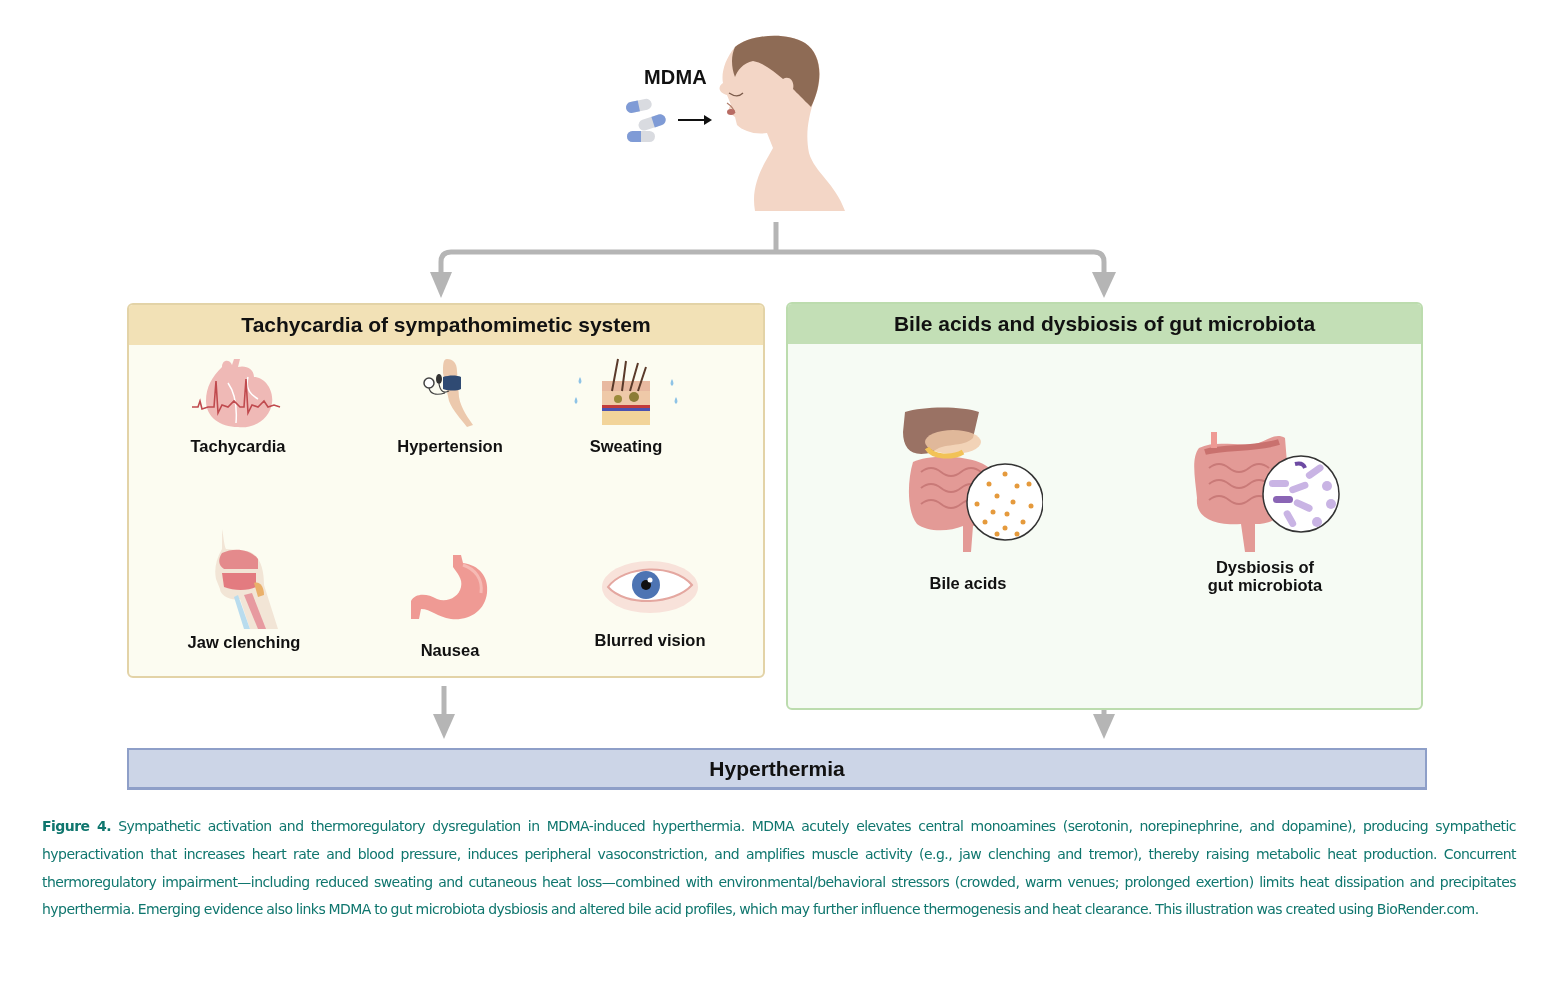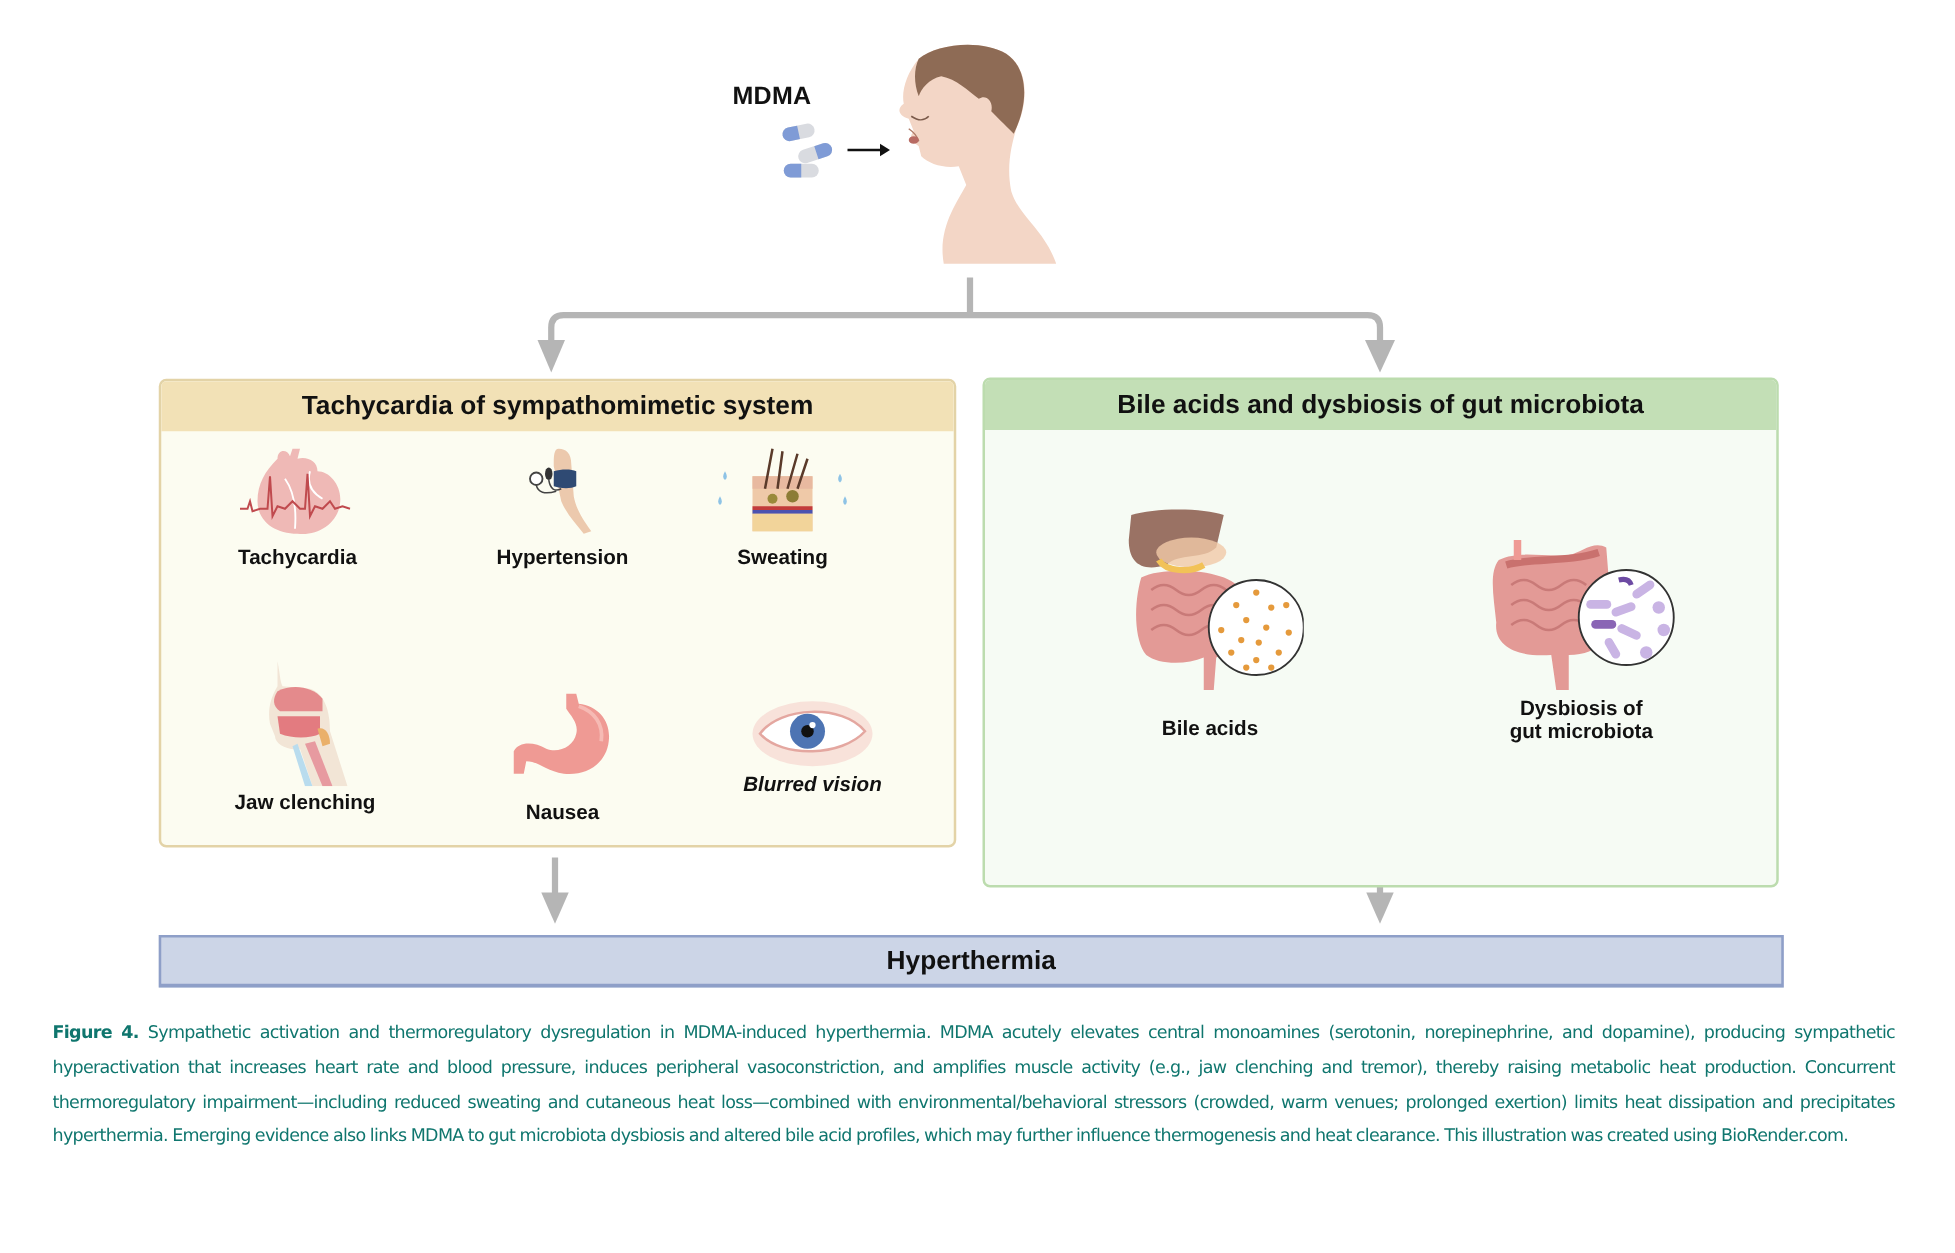--- a/index.html
+++ b/index.html
@@ -1,21 +1,21 @@
 <!DOCTYPE html>
 <html><head>
 <meta charset="utf-8">
 <style>
   html, body { margin: 0; padding: 0; background: #ffffff; }
   body { width: 1564px; height: 1002px; position: relative; overflow: hidden;
          font-family: "Liberation Sans", sans-serif; color: #111; }
   .abs { position: absolute; }
 
   
-  .mdma-label { left: 586px; top: 66px; font-size: 20px; font-weight: bold; letter-spacing: 0.2px; }
+  .mdma-label { left: 644px; top: 66px; font-size: 20px; font-weight: bold; letter-spacing: 0.2px; }
   .pills { left: 622px; top: 98px; width: 50px; height: 48px; }
   .intake-arrow { left: 676px; top: 112px; width: 40px; height: 16px; }
   .head { left: 705px; top: 33px; width: 140px; height: 180px; }
 
   
   .connectors { left: 0; top: 0; width: 1564px; height: 760px; pointer-events: none; }
 
   
   .panel { border-radius: 6px; box-sizing: border-box; overflow: hidden; }
   .panel-left { left: 127px; top: 303px; width: 638px; height: 375px;
@@ -148,21 +148,21 @@
   </div>
 
   <div class="item" style="left:456px; top:252px; width:130px;">
     <svg width="104" height="60" viewBox="0 0 104 60">
       <ellipse cx="52" cy="30" rx="48" ry="26" fill="#f8e2da"></ellipse>
       <path d="M10 30 C26 8 76 6 94 28 C76 48 28 50 10 30 Z" fill="#fff" stroke="#e4a7a0" stroke-width="2"></path>
       <circle cx="48" cy="28" r="14" fill="#4d74b3"></circle>
       <circle cx="48" cy="28" r="5" fill="#111"></circle>
       <circle cx="52" cy="23" r="2.5" fill="#fff"></circle>
     </svg>
-    <div class="lbl" style="margin-top:2px;font-style:italic;">Blurred vision</div>
+    <div class="lbl" style="margin-top:14px;">Blurred vision</div>
   </div>
 </div>
 
 <div class="abs panel panel-right">
   <div class="panel-header">Bile acids and dysbiosis of gut microbiota</div>
 
   <div class="item" style="left:100px; top:98px; width:160px;">
     <svg width="150" height="160" viewBox="0 0 150 160">
       <path d="M20 60 C14 80 14 110 24 122 C34 130 56 130 70 124 L70 150 L78 150 L80 124 C96 120 104 100 100 72 C96 54 40 50 20 60 Z" fill="#e39a96"></path>
       <path d="M28 70 q10 -8 20 0 q10 8 20 0 q10 -8 20 0 M28 86 q10 -8 20 0 q10 8 20 0 q10 -8 20 0 M28 102 q10 -8 20 0 q10 8 20 0 q10 -8 20 0" stroke="#c97a78" stroke-width="2" fill="none"></path>

